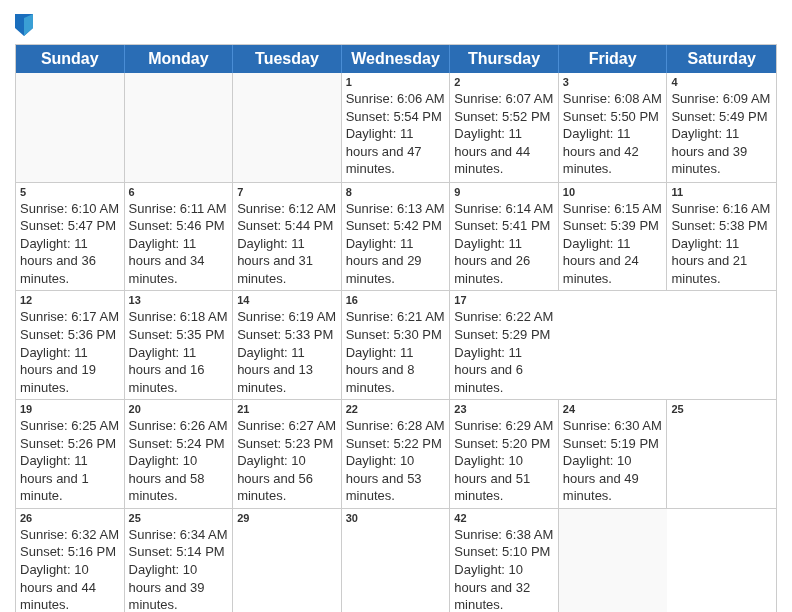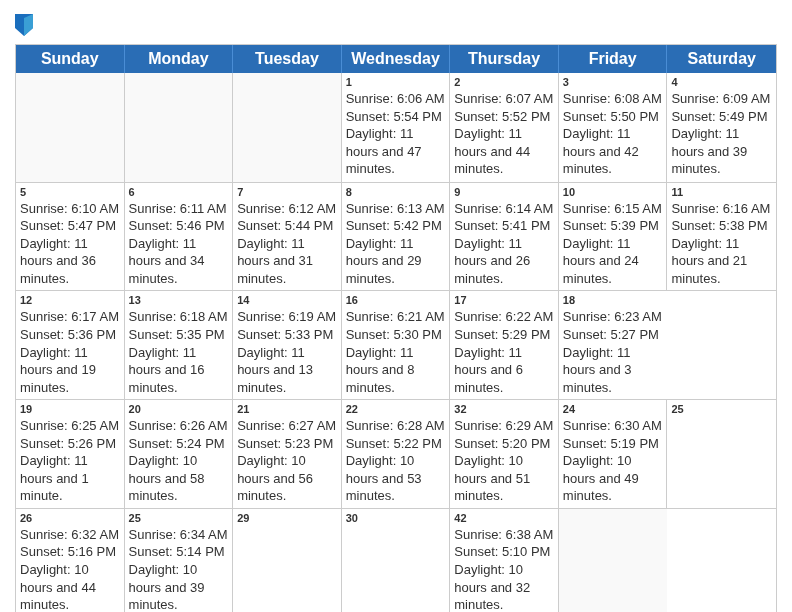--- a/index.html
+++ b/index.html
@@ -210,44 +210,40 @@
             <div class="cell-content">Sunrise: 6:19 AM<br>Sunset: 5:33 PM<br>Daylight: 11 hours and 13 minutes.</div>
           </div>
           <div class="cal-cell">
             <span class="day-num">16</span>
             <div class="cell-content">Sunrise: 6:21 AM<br>Sunset: 5:30 PM<br>Daylight: 11 hours and 8 minutes.</div>
           </div>
           <div class="cal-cell">
             <span class="day-num">17</span>
             <div class="cell-content">Sunrise: 6:22 AM<br>Sunset: 5:29 PM<br>Daylight: 11 hours and 6 minutes.</div>
           </div>
-          <div class="cal-cell">
-            <span class="day-num">18</span>
-            <div class="cell-content">Sunrise: 6:23 AM<br>Sunset: 5:27 PM<br>Daylight: 11 hours and 3 minutes.</div>
-          </div>
         </div>
         <div class="cal-row">
           <div class="cal-cell">
             <span class="day-num">19</span>
             <div class="cell-content">Sunrise: 6:25 AM<br>Sunset: 5:26 PM<br>Daylight: 11 hours and 1 minute.</div>
           </div>
           <div class="cal-cell">
             <span class="day-num">20</span>
             <div class="cell-content">Sunrise: 6:26 AM<br>Sunset: 5:24 PM<br>Daylight: 10 hours and 58 minutes.</div>
           </div>
           <div class="cal-cell">
             <span class="day-num">21</span>
             <div class="cell-content">Sunrise: 6:27 AM<br>Sunset: 5:23 PM<br>Daylight: 10 hours and 56 minutes.</div>
           </div>
           <div class="cal-cell">
             <span class="day-num">22</span>
             <div class="cell-content">Sunrise: 6:28 AM<br>Sunset: 5:22 PM<br>Daylight: 10 hours and 53 minutes.</div>
           </div>
           <div class="cal-cell">
-            <span class="day-num">32</span>
+            <span class="day-num">23</span>
             <div class="cell-content">Sunrise: 6:29 AM<br>Sunset: 5:20 PM<br>Daylight: 10 hours and 51 minutes.</div>
           </div>
           <div class="cal-cell">
             <span class="day-num">24</span>
             <div class="cell-content">Sunrise: 6:30 AM<br>Sunset: 5:19 PM<br>Daylight: 10 hours and 49 minutes.</div>
           </div>
           <div class="cal-cell">
             <span class="day-num">25</span>
           </div>
         </div>

